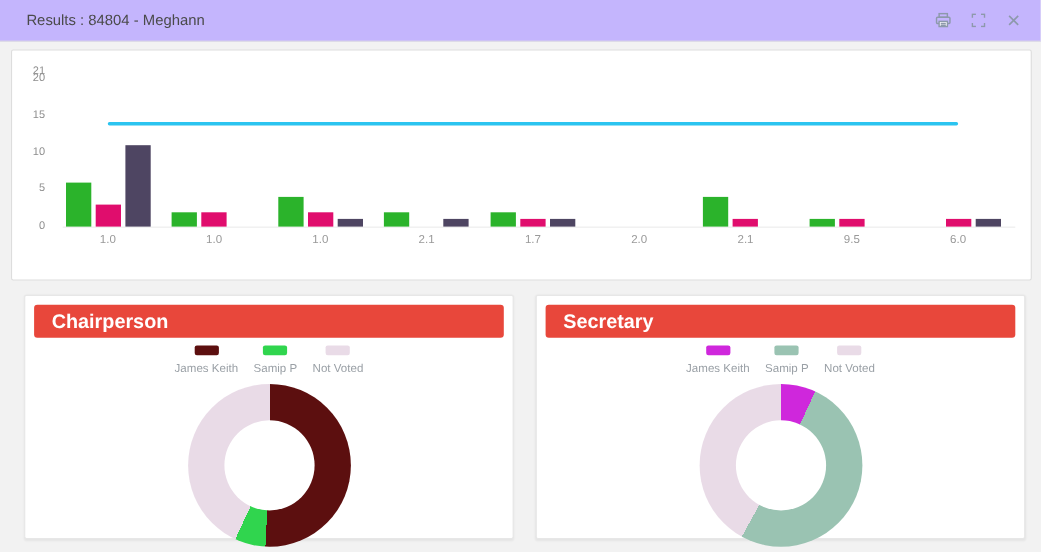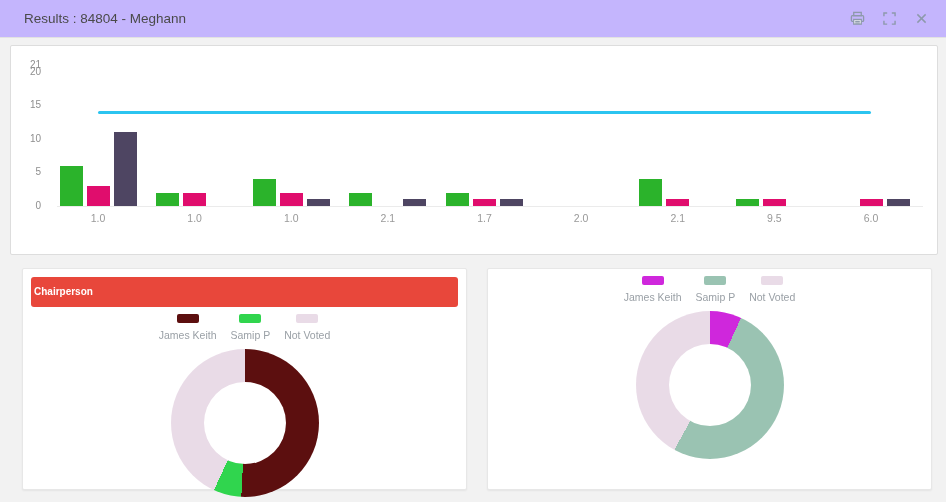--- a/index.html
+++ b/index.html
@@ -33,22 +33,22 @@
   .bar-legend .swatch { width:11px; height:11px; border-radius:2px; }
   .bar-legend .lbl { font-size:11.5px; color:#333333; }
 
   
   .panel { position:absolute; top:268px; width:445px; height:222px;
     background:#fff; border:1px solid #e7e7e7; border-radius:2px;
     box-shadow:0 1px 2px rgba(0,0,0,0.06); }
   .panel.left { left:22px; }
   .panel.right { left:487px; }
   .panel-header { margin:8px 8px 0 8px; height:30px; border-radius:3px;
-    color:#ffffff; font-size:10px; font-weight:bold; line-height:30px;
-    padding-left:3px; }
+    color:#ffffff; font-size:18px; font-weight:bold; line-height:30px;
+    padding-left:16px; }
   .donut-legend { margin-top:7px; display:flex; justify-content:center;
     align-items:center; gap:14px; }
   .donut-legend .item { display:flex; align-items:center; gap:6px; cursor:pointer;flex-direction:column; }
   .donut-legend .swatch { width:22px; height:9px; border-radius:2px; }
   .donut-legend .lbl { font-size:10.5px; color:#9aa0a6; }
   .donut { position:relative; width:148px; height:148px; border-radius:50%;
     margin:8px auto 0 auto; }
   .donut .hole { position:absolute; left:33px; top:33px; width:82px; height:82px;
     border-radius:50%; background:#ffffff; }
 </style>
@@ -140,20 +140,21 @@
         <span class="swatch" style="background: rgb(233, 219, 231);"></span>
         <span class="lbl">Not Voted</span>
       </div>
     </div>
   <div class="donut" id="donut-0" style="background: conic-gradient(rgb(92, 15, 15) 0%, rgb(92, 15, 15) 50.8%, rgb(48, 213, 78) 50.8%, rgb(48, 213, 78) 56.9%, rgb(233, 219, 231) 56.9%, rgb(233, 219, 231) 100%);">
     <div class="hole"></div>
   </div>
 </div>
 
 <div class="panel right">
+  <div class="panel-header" style="background: rgb(232, 71, 59);">Secretary</div>
   <div class="donut-legend" id="donut-legend-1">
       <div class="item">
         <span class="swatch" style="background: rgb(207, 39, 220);"></span>
         <span class="lbl">James Keith</span>
       </div>
       <div class="item">
         <span class="swatch" style="background: rgb(154, 195, 178);"></span>
         <span class="lbl">Samip P</span>
       </div>
       <div class="item">

